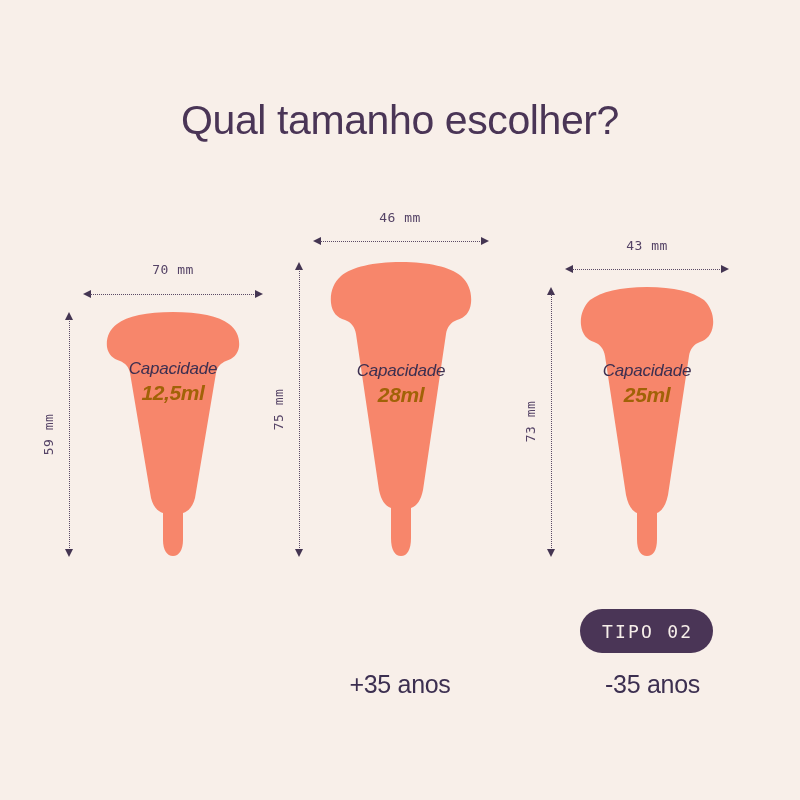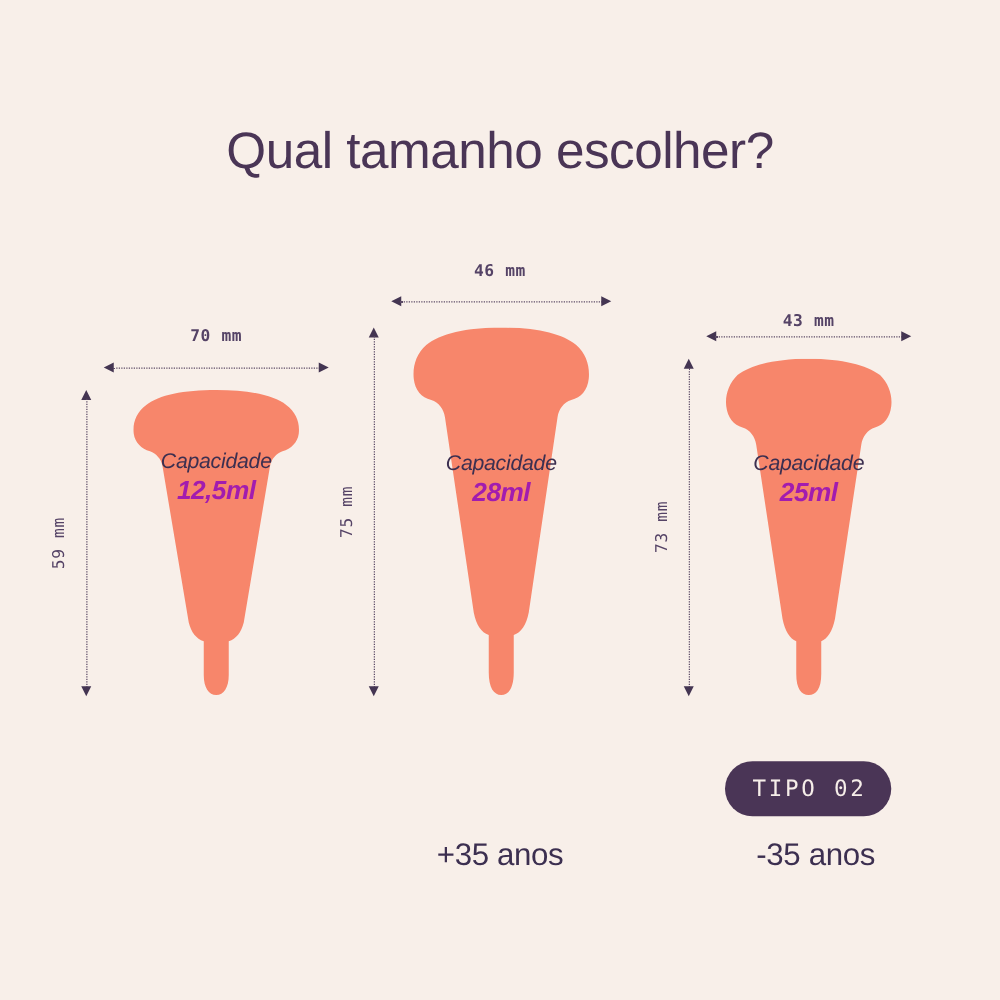--- a/index.html
+++ b/index.html
@@ -61,21 +61,21 @@
     font-weight: 400;
     letter-spacing: -0.2px;
     line-height: 1.1;
     color: #3C2F50;
   }
   .cap-value {
     font-size: 21px;
     font-weight: 700;
     letter-spacing: -0.4px;
     line-height: 1.35;
-    color: #a21caf;
+    color: #a16207;
   }
 
   
   .dim-h {
     position: absolute;
     height: 14px;
   }
   .dim-h .line {
     position: absolute;
     top: 6px;
@@ -97,21 +97,20 @@
   .dim-h .arrow-r { right: 0; border-left: 8px solid #443552; }
 
   .dim-label-h {
     position: absolute;
     text-align: center;
     font-family: "DejaVu Sans Mono", "Liberation Mono", monospace;
     font-size: 13px;
     letter-spacing: 0.5px;
     color: #554366;
     white-space: nowrap;
-    font-weight: bold;
   }
 
   .dim-v {
     position: absolute;
     width: 14px;
   }
   .dim-v .line {
     position: absolute;
     left: 6px;
     top: 7px;
@@ -266,21 +265,21 @@
       </div>
     </div>
 
 
     <div class="age" style="left:0; top:670px; width:270px;">+35 anos</div>
 
   </div>
 
   <div class="col col-2">
 
-    <div class="dim-label-h" style="left:82px; top:238px; width:90px;margin-top:12px;">43 mm</div>
+    <div class="dim-label-h" style="left:82px; top:238px; width:90px;">43 mm</div>
 
     <div class="dim-h" style="left:45px; top:263px; width:164px;">
       <span class="arrow-l"></span>
       <span class="line"></span>
       <span class="arrow-r"></span>
     </div>
 
     <div class="dim-v" style="left:25px; top:287px; height:270px;">
       <span class="arrow-t"></span>
       <span class="line"></span>

